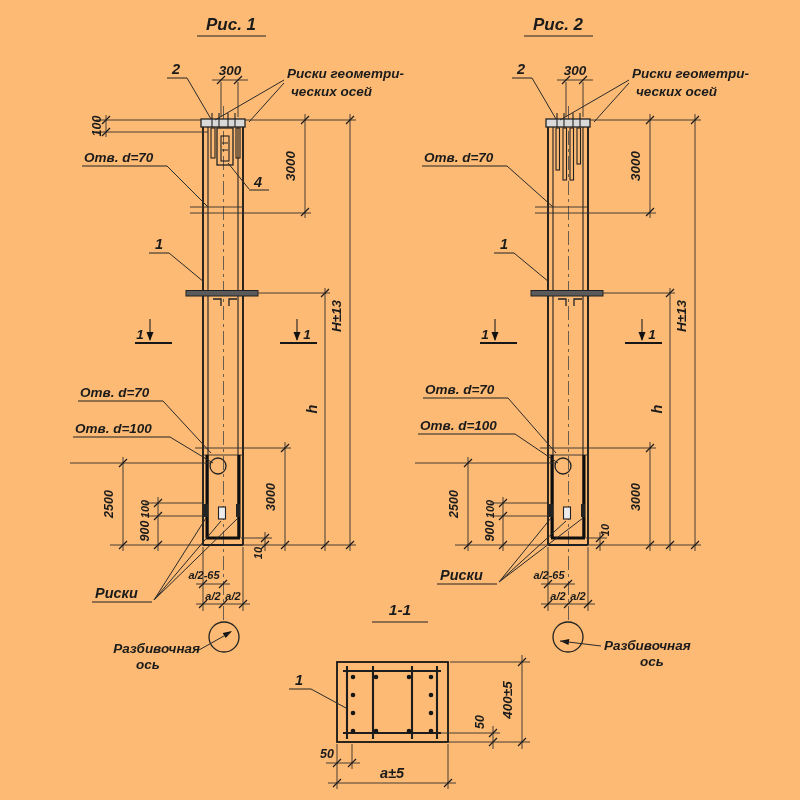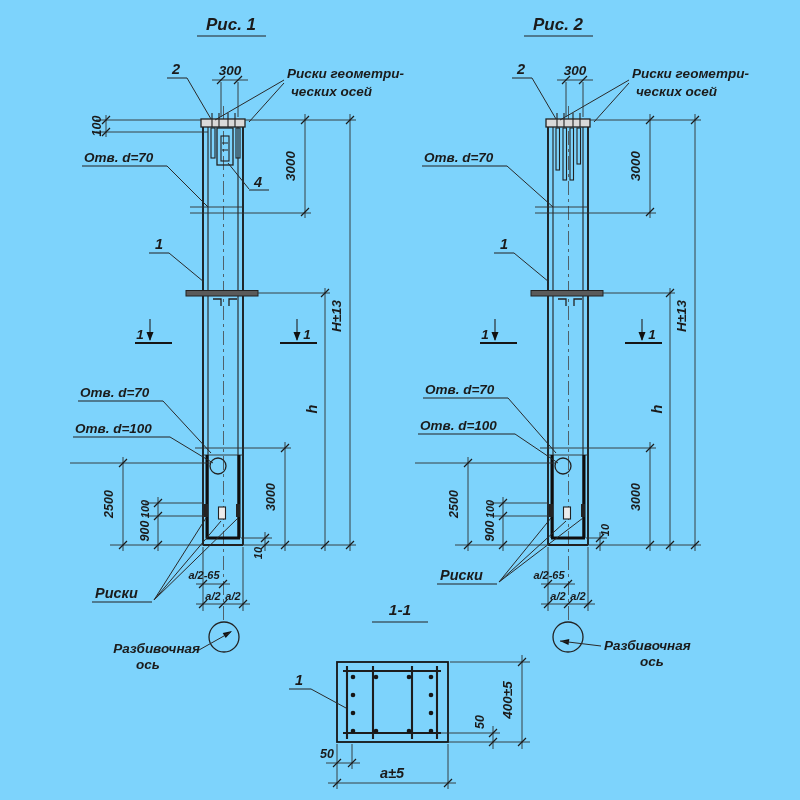--- a/index.html
+++ b/index.html
@@ -1,16 +1,16 @@
 <!DOCTYPE html>
 <html><head>
 <meta charset="utf-8">
 <style>
   html,body{margin:0;padding:0;background:#fff;}
-  .page{width:800px;height:800px;background:#7dd3fc;position:relative;overflow:hidden;}
+  .page{width:800px;height:800px;background:#fdba74;position:relative;overflow:hidden;}
   svg{display:block;}
   
   .w08{stroke:#2f2f2f;stroke-width:0.9;fill:none;}
   .w09{stroke:#2a2a2a;stroke-width:1;fill:none;}
   .w1{stroke:#222;stroke-width:1.1;fill:none;}
   .w12{stroke:#222;stroke-width:1.3;fill:none;}
   .w16{stroke:#161616;stroke-width:1.8;fill:none;}
   .w28{stroke:#0e0e0e;stroke-width:3;fill:none;}
   .tk{stroke:#1c1c1c;stroke-width:1.2;fill:none;}
   .cl{stroke:#444;stroke-width:0.8;stroke-dasharray:14 4 3 4;fill:none;}

